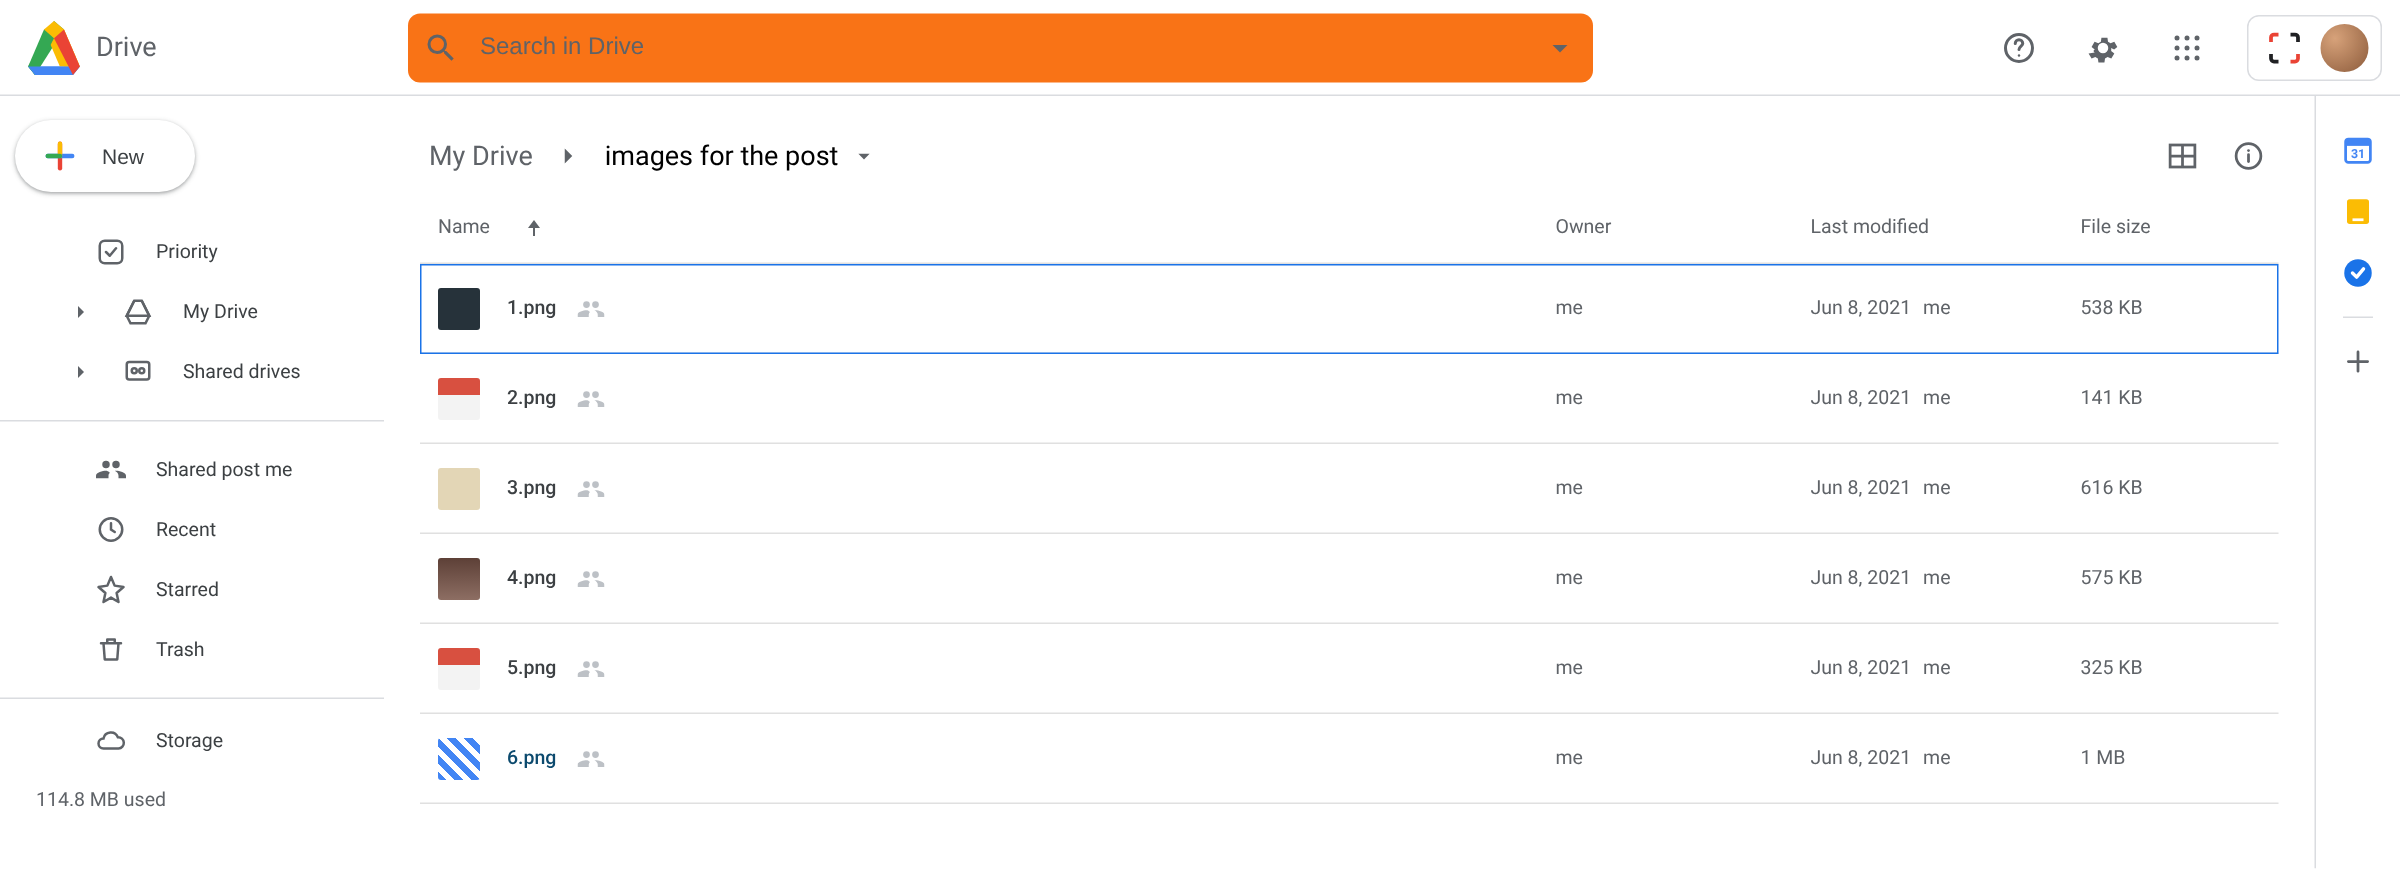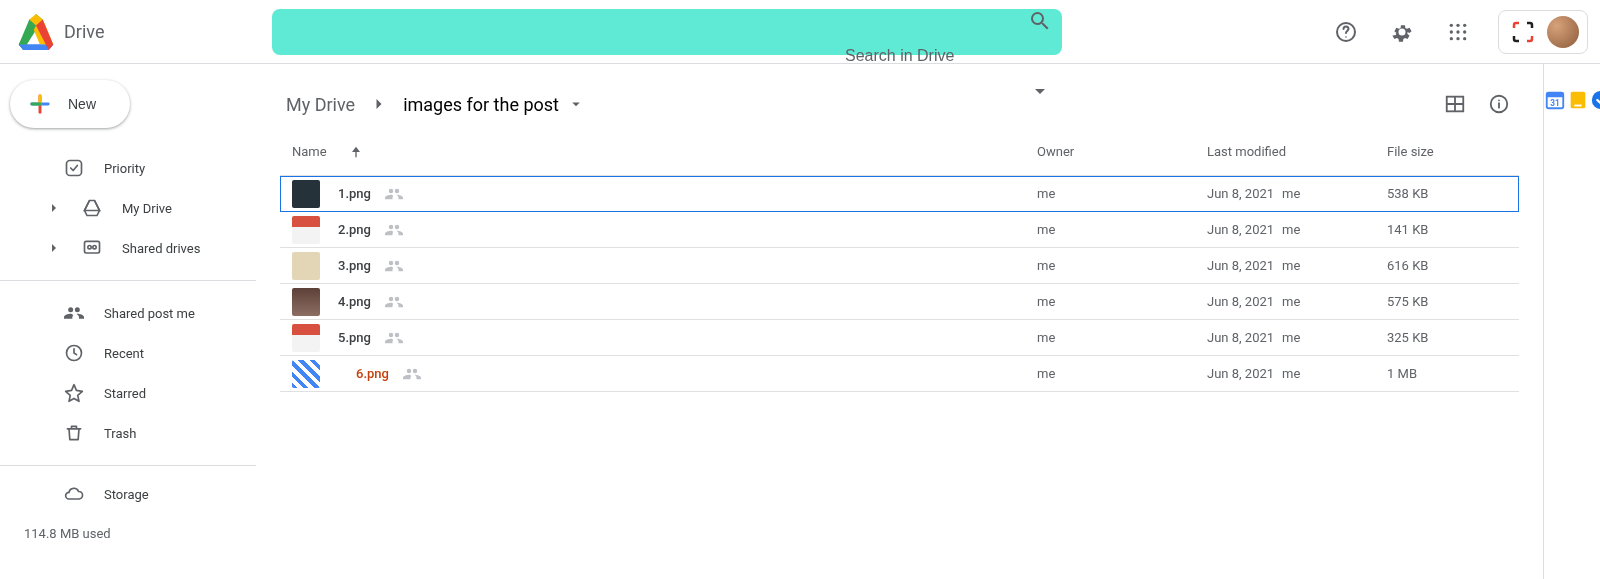--- a/index.html
+++ b/index.html
@@ -35,27 +35,26 @@
     font-size: 18px;
     color: #5f6368;
     font-weight: 400;
   }
   .search-wrap {
     flex: none;
     width: 790px;
   }
   .search-bar {
     height: 46px;
-    background: #5eead4;
+    background: #f97316;
     border-radius: 8px;
     display: flex;
-    align-items: flex-end;
+    align-items: center;
     padding: 0 10px;
     gap: 14px;
-    flex-direction: column;
   }
   .search-icon, .search-caret { color: #5f6368; }
   .search-input {
     flex: 1;
     border: none;
     background: transparent;
     font-size: 16px;
     color: #202124;
     outline: none;
   }
@@ -173,21 +172,21 @@
     padding: 0 12px;
   }
   .table-head {
     height: 48px;
     color: #5f6368;
     font-size: 13px;
     border-bottom: 1px solid #e0e0e0;
   }
   .th-name { display:flex; align-items:center; gap:21px; cursor:pointer;}
   .file-row {
-    height: 36px;
+    height: 60px;
     border-bottom: 1px solid #e0e0e0;
     font-size: 13px;
     color: #5f6368;
     cursor: pointer;
   }
   .file-row.selected {
     outline: 1px solid #1a73e8;
     outline-offset: -1px;
     background: #e8f0fe00; 
   }
@@ -206,22 +205,22 @@
   .thumb.photo{ background: linear-gradient(#5d4037, #8d6e63);}
   .thumb.mix  { background: repeating-linear-gradient(45deg,#4285f4 0 4px,#fff 4px 8px);}
   .share-icon { color:#bdc1c6; margin-left: -4px;}
   .modified-cell { display:flex; gap:8px; }
 
   
   .rail {
     width: 56px;
     flex: none;
     display: flex;
-    flex-direction: row;
-    align-items: flex-start;
+    flex-direction: column;
+    align-items: center;
     padding-top: 16px;
     gap: 1px;
   }
   .rail-btn {
     width: 40px; height:40px;
     display:flex; align-items:center; justify-content:center;
     border-radius: 50%;
     cursor:pointer;
   }
   .rail-divider { width: 20px; border-top:1px solid #dadce0; margin:8px 0;}
@@ -543,21 +542,21 @@
             <div>me</div>
             <div class="modified-cell">
               <span>Jun 8, 2021</span>
               <span>me</span>
             </div>
             <div>325 KB</div>
           </div>
           <div class="file-row">
             <div class="file-name-cell">
               <span class="thumb mix"></span>
-              <span style="font-weight: 500; color: #c2410c; margin-left: 18px;">6.png</span>
+              <span style="font-weight: 500; color: #0c4a6e;">6.png</span>
               <span class="share-icon">
                 <svg width="18" height="18" viewBox="0 0 24 24" fill="currentColor">
                   <path d="M16 11a3 3 0 100-6 3 3 0 000 6zM8 11a3 3 0 100-6 3 3 0 000 6zM8 13c-2.67 0-8 1.34-8 4v2h10v-2c0-.9.4-1.7 1.07-2.35C10 13.3 8.7 13 8 13zm8 0c-.3 0-.64.02-1 .06 1.8.9 3 2.3 3 3.94v2h6v-2c0-2.66-5.33-4-8-4z"></path>
                 </svg>
               </span>
             </div>
             <div>me</div>
             <div class="modified-cell">
               <span>Jun 8, 2021</span>
               <span>me</span>

